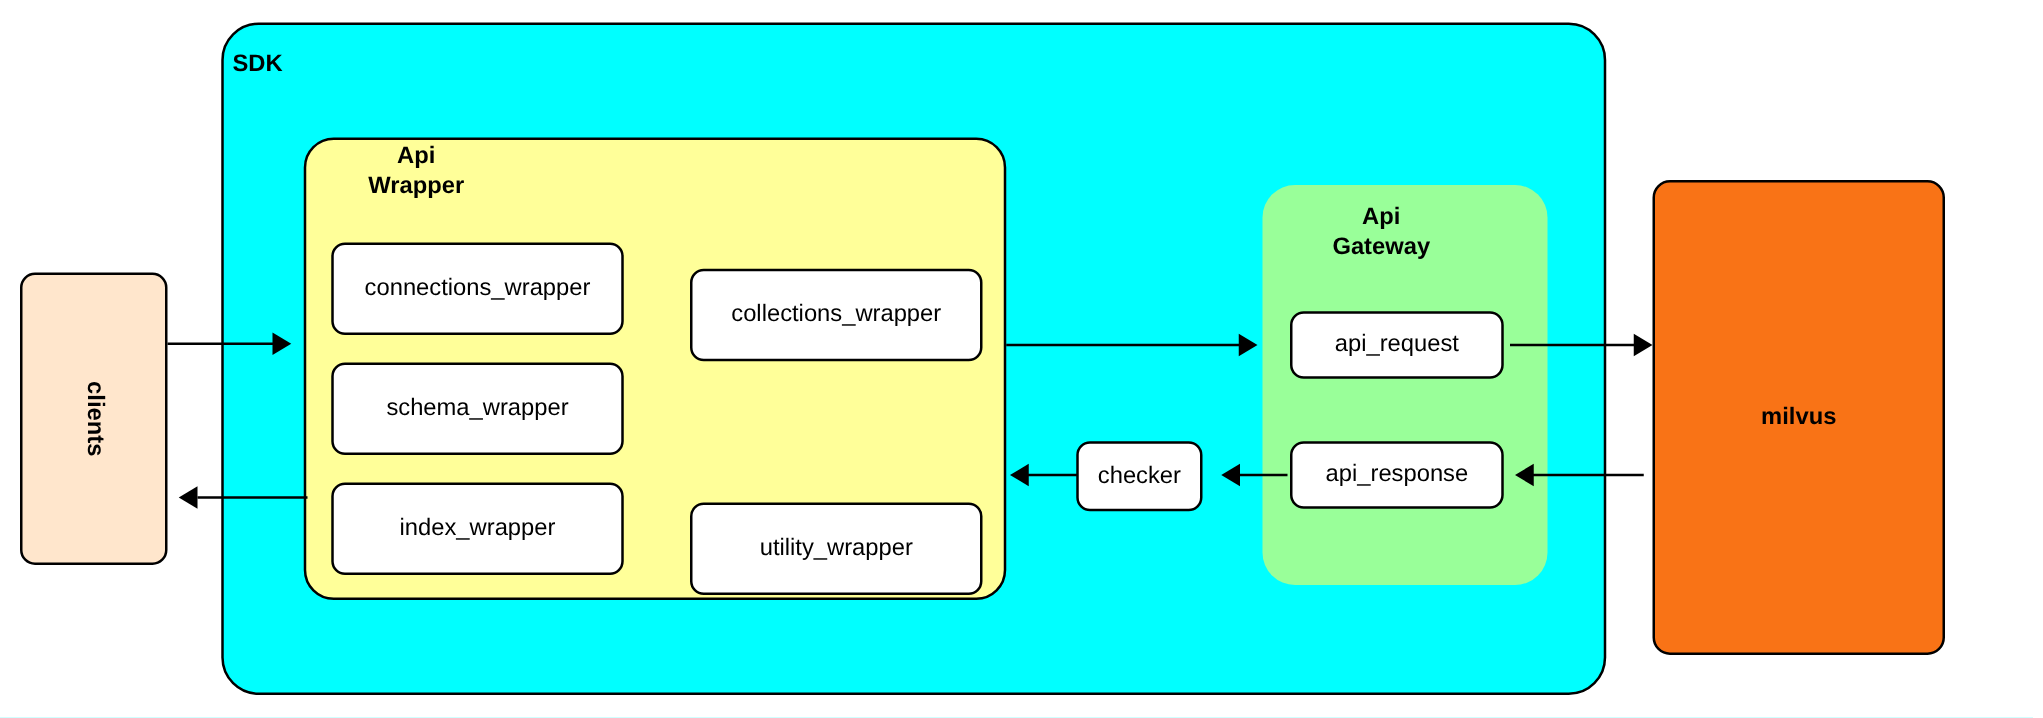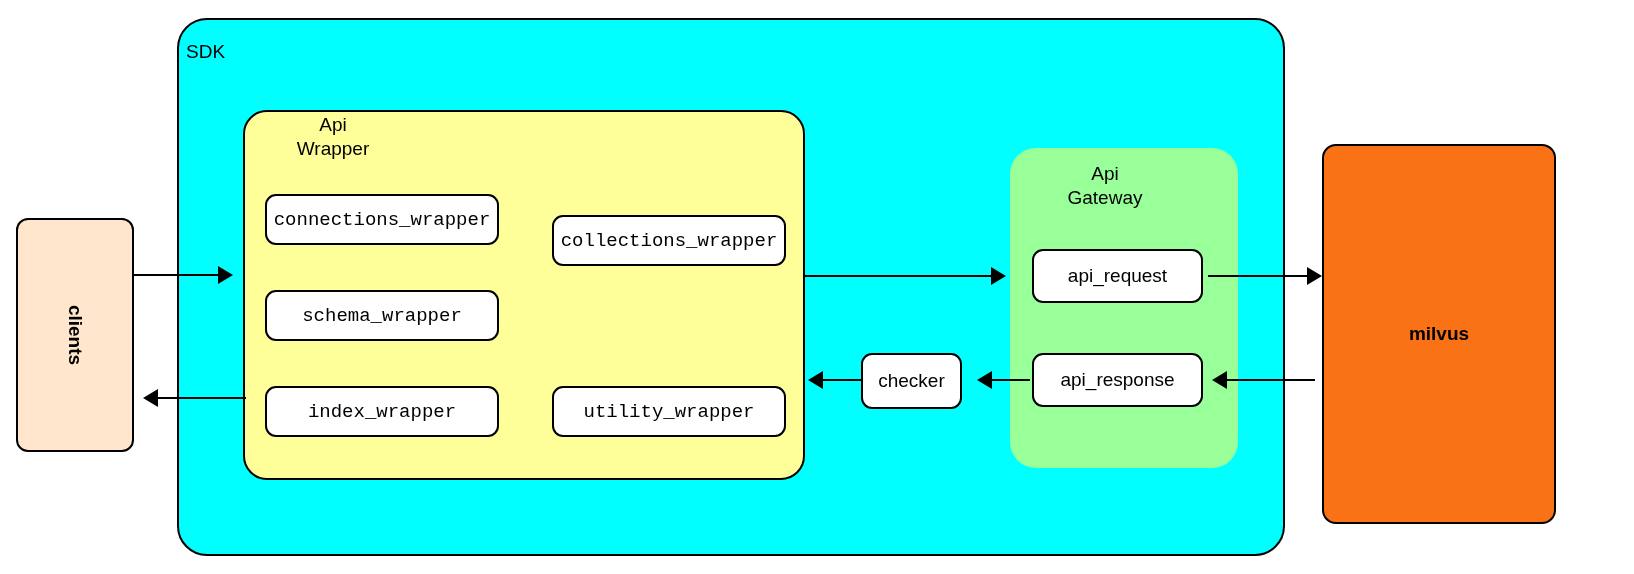--- a/index.html
+++ b/index.html
@@ -48,21 +48,21 @@
     top: 148px;
     width: 228px;
     height: 320px;
     background: #99ff99;
     border: none;
     border-radius: 26px;
   }
   
   .group-title {
     position: absolute;
-    font-weight: normal;
+    font-weight: bold;
     font-size: 19px;
     color: #000000;
     line-height: 1.28;
     text-align: center;
     white-space: pre-line;
   }
   #sdk-title {
     left: 186px;
     top: 40px;
     width: 120px;
@@ -87,29 +87,28 @@
     border-radius: 11px;
     display: flex;
     align-items: center;
     justify-content: center;
     font-size: 19px;
     color: #000000;
     text-align: center;
   }
   .wrapper-node {
     width: 234px;
-    height: 51px;
-    font-family: Liberation Mono, monospace;
+    height: 74px;
   }
   #n-connections { left: 265px; top: 194px; }
   #n-collections { left: 552px; top: 194px; margin-top: 21px; }
   #n-schema      { left: 265px; top: 290px; }
   #n-partition   { left: 552px; top: 290px; }
   #n-index       { left: 265px; top: 386px; }
-  #n-utility     { left: 552px; top: 386px; text-align: center; }
+  #n-utility     { left: 552px; top: 402px; text-align: center; }
 
   .gateway-node {
     width: 171px;
     height: 54px;
   }
   #n-api-request  { left: 1032px; top: 249px; }
   #n-api-response { left: 1032px; top: 353px; }
 
   #n-checker {
     left: 861px;

